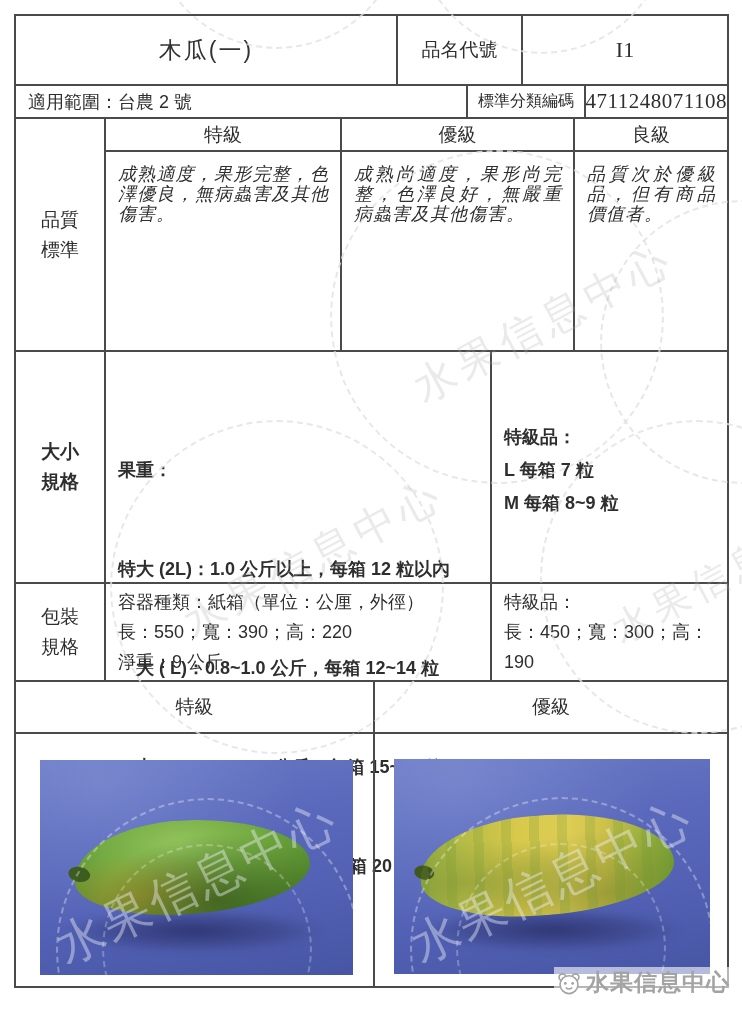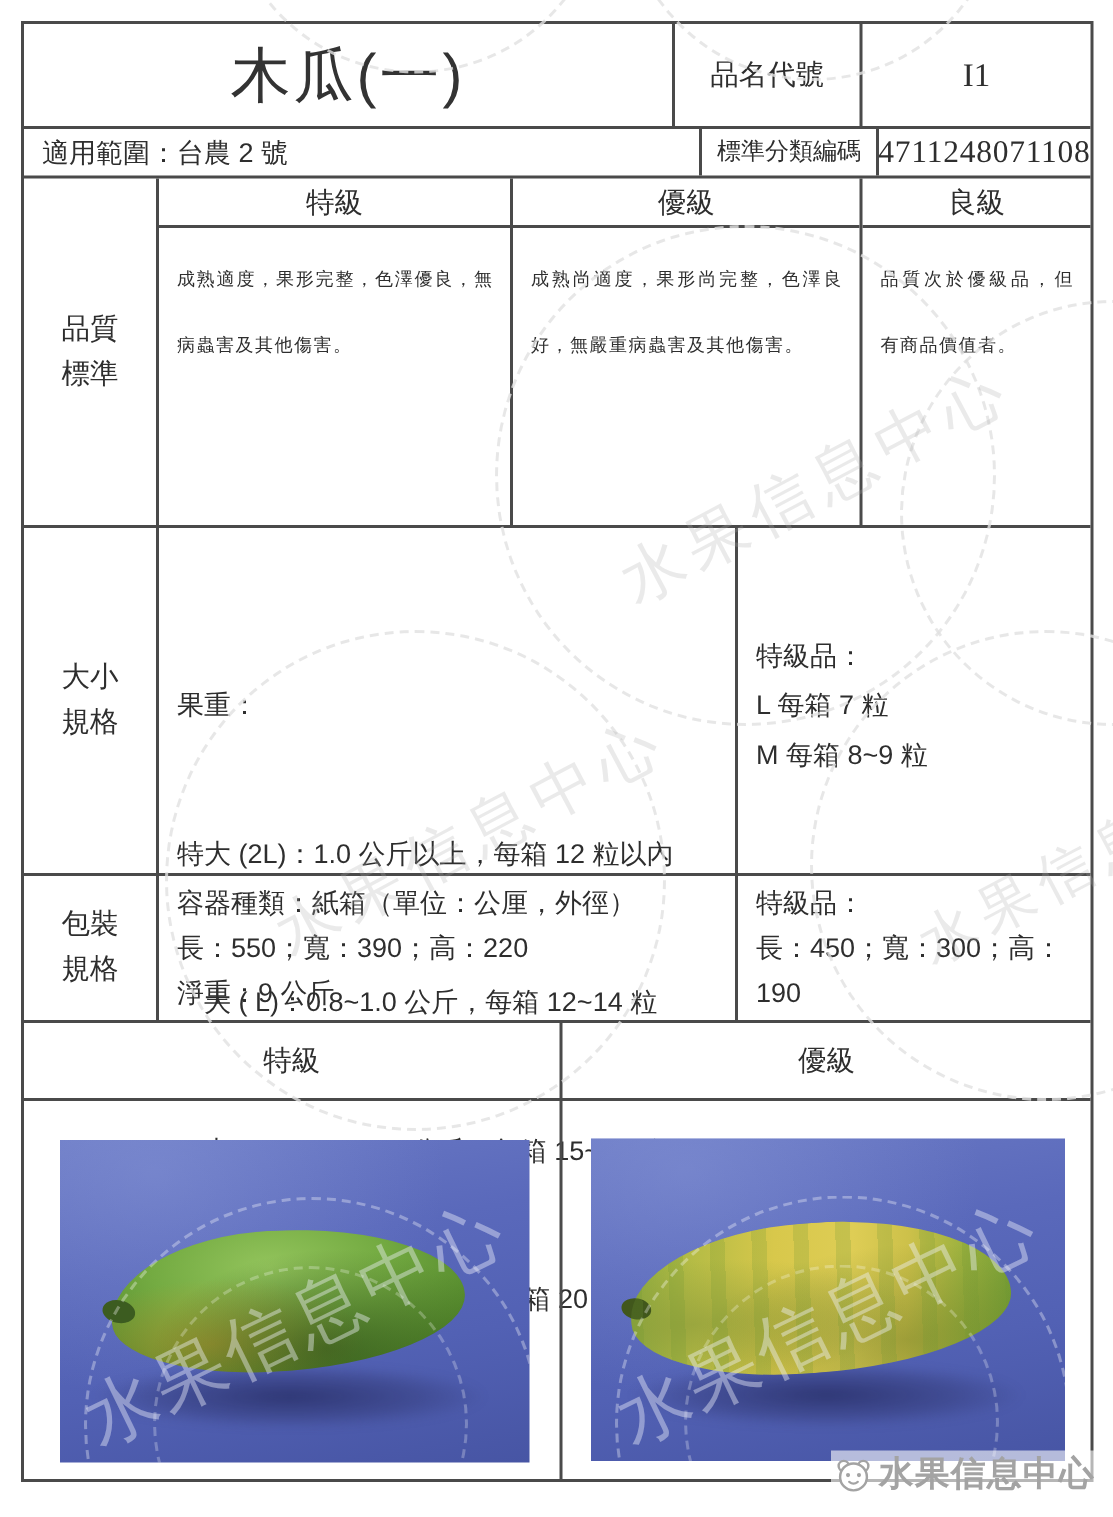--- a/index.html
+++ b/index.html
@@ -12,22 +12,22 @@
     box-sizing:border-box; border:2px solid #4a4a4a; background:transparent;
     display:flex; flex-direction:column; z-index:2;
   }
   .row { display:flex; box-sizing:border-box; }
   .bt { border-top:2px solid #4a4a4a; }
   .bl { border-left:2px solid #4a4a4a; }
   .cell { box-sizing:border-box; }
 
   
   .r1 { height:68px; }
-  .title-cell { width:432px; display:flex; align-items:center; justify-content:center;
-    font-size:40px; letter-spacing:2px; color:#333; }
+  .title-cell { width:380px; display:flex; align-items:center; justify-content:center;
+    font-size:23px; letter-spacing:2px; color:#333; }
   .code-label-cell { width:125px; display:flex; align-items:center; justify-content:center; font-size:19px;font-family:Liberation Serif, serif; }
   .code-value-cell { flex:1; display:flex; align-items:center; justify-content:center;
     font-family:"Liberation Serif", serif; font-size:22px; }
 
   
   .r2 { height:33px; }
   .scope-cell { width:480px; display:flex; align-items:center; padding-left:12px; font-size:18px; }
   .class-label-cell { width:125px; display:flex; align-items:center; justify-content:center; font-size:16px; }
   .class-value-cell { flex:1; display:flex; align-items:center; justify-content:center;
     font-family:"Liberation Serif", serif; font-size:21px; letter-spacing:.5px; }
@@ -38,25 +38,25 @@
 
   
   .r3 { height:233px; }
   .q-area { flex:1; display:flex; }
   .q-col { display:flex; flex-direction:column; box-sizing:border-box; }
   .q-col-1 { width:234px; }
   .q-col-2 { width:233px; }
   .q-col-3 { flex:1; }
   .q-head { height:33px; box-sizing:border-box; border-bottom:2px solid #4a4a4a;
     display:flex; align-items:center; justify-content:center; font-size:19px; }
-  .q-body { flex:1; padding:12px 11px 0 12px; font-size:12px; line-height:44px;
-    text-align:justify; letter-spacing:1px; }
-
-  
-  .r4 { height:232px; }
+  .q-body { flex:1; padding:12px 11px 0 12px; font-size:18px; line-height:20px;
+    text-align:justify; letter-spacing:1px;font-style:italic; }
+
+  
+  .r4 { height:232px;font-weight:bold; }
   .size-main { width:384px; padding:36px 0 0 12px; font-size:18px; line-height:33px; white-space:pre; }
   .size-side { flex:1; padding:69px 0 0 12px; font-size:18px; line-height:33px; }
 
   
   .r5 { height:98px; }
   .pack-main { width:384px; padding:3px 0 16px 12px; font-size:18px; line-height:30px; }
   .pack-side { flex:1; padding:3px 0 0 12px; font-size:18px; line-height:30px; }
 
   
   .r6 { height:52px; }

